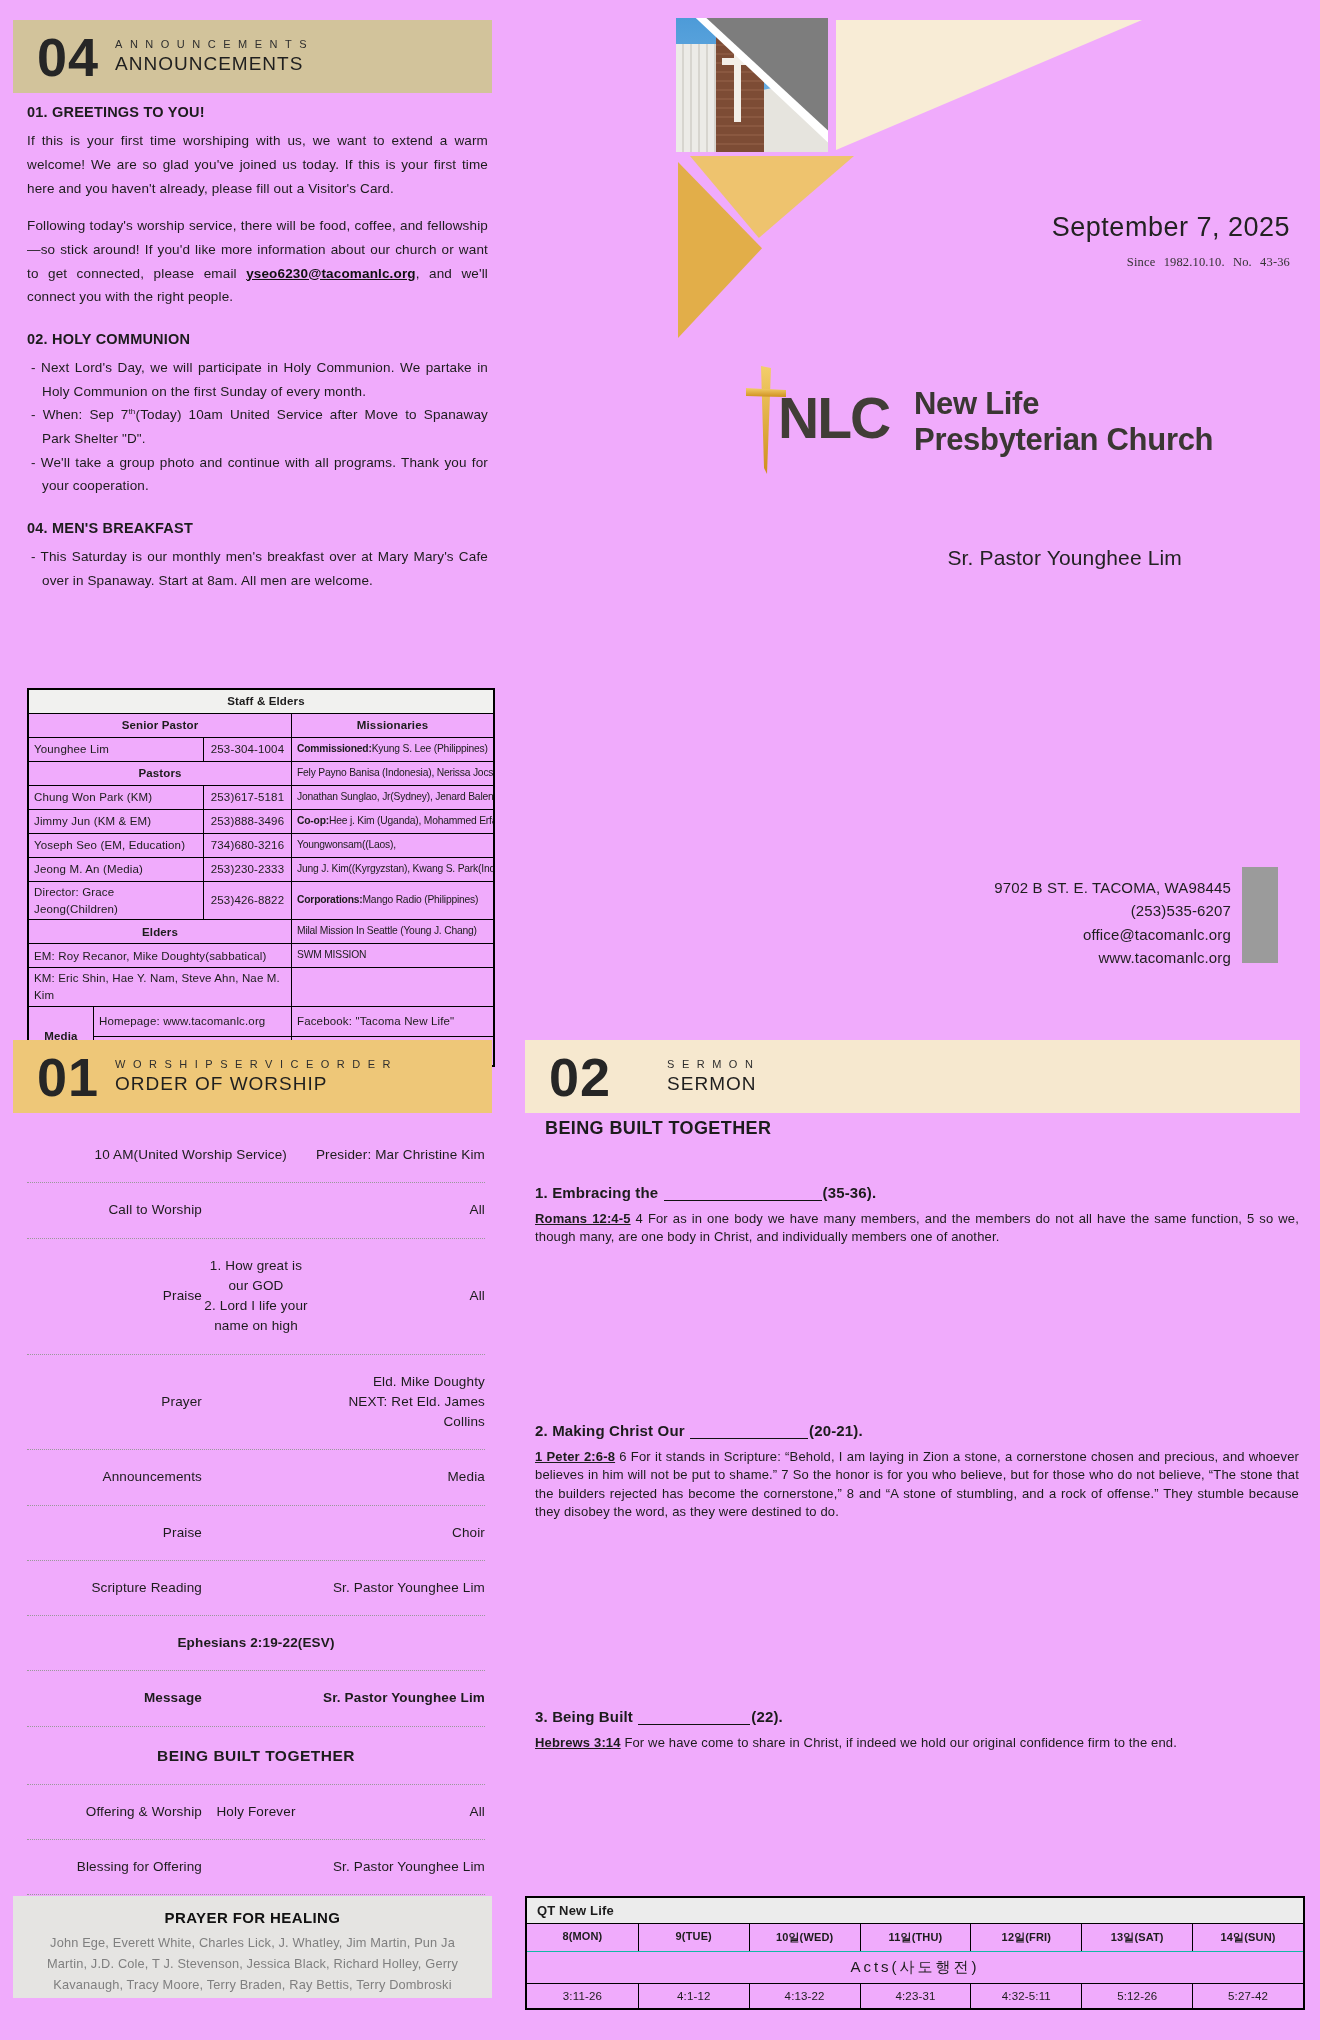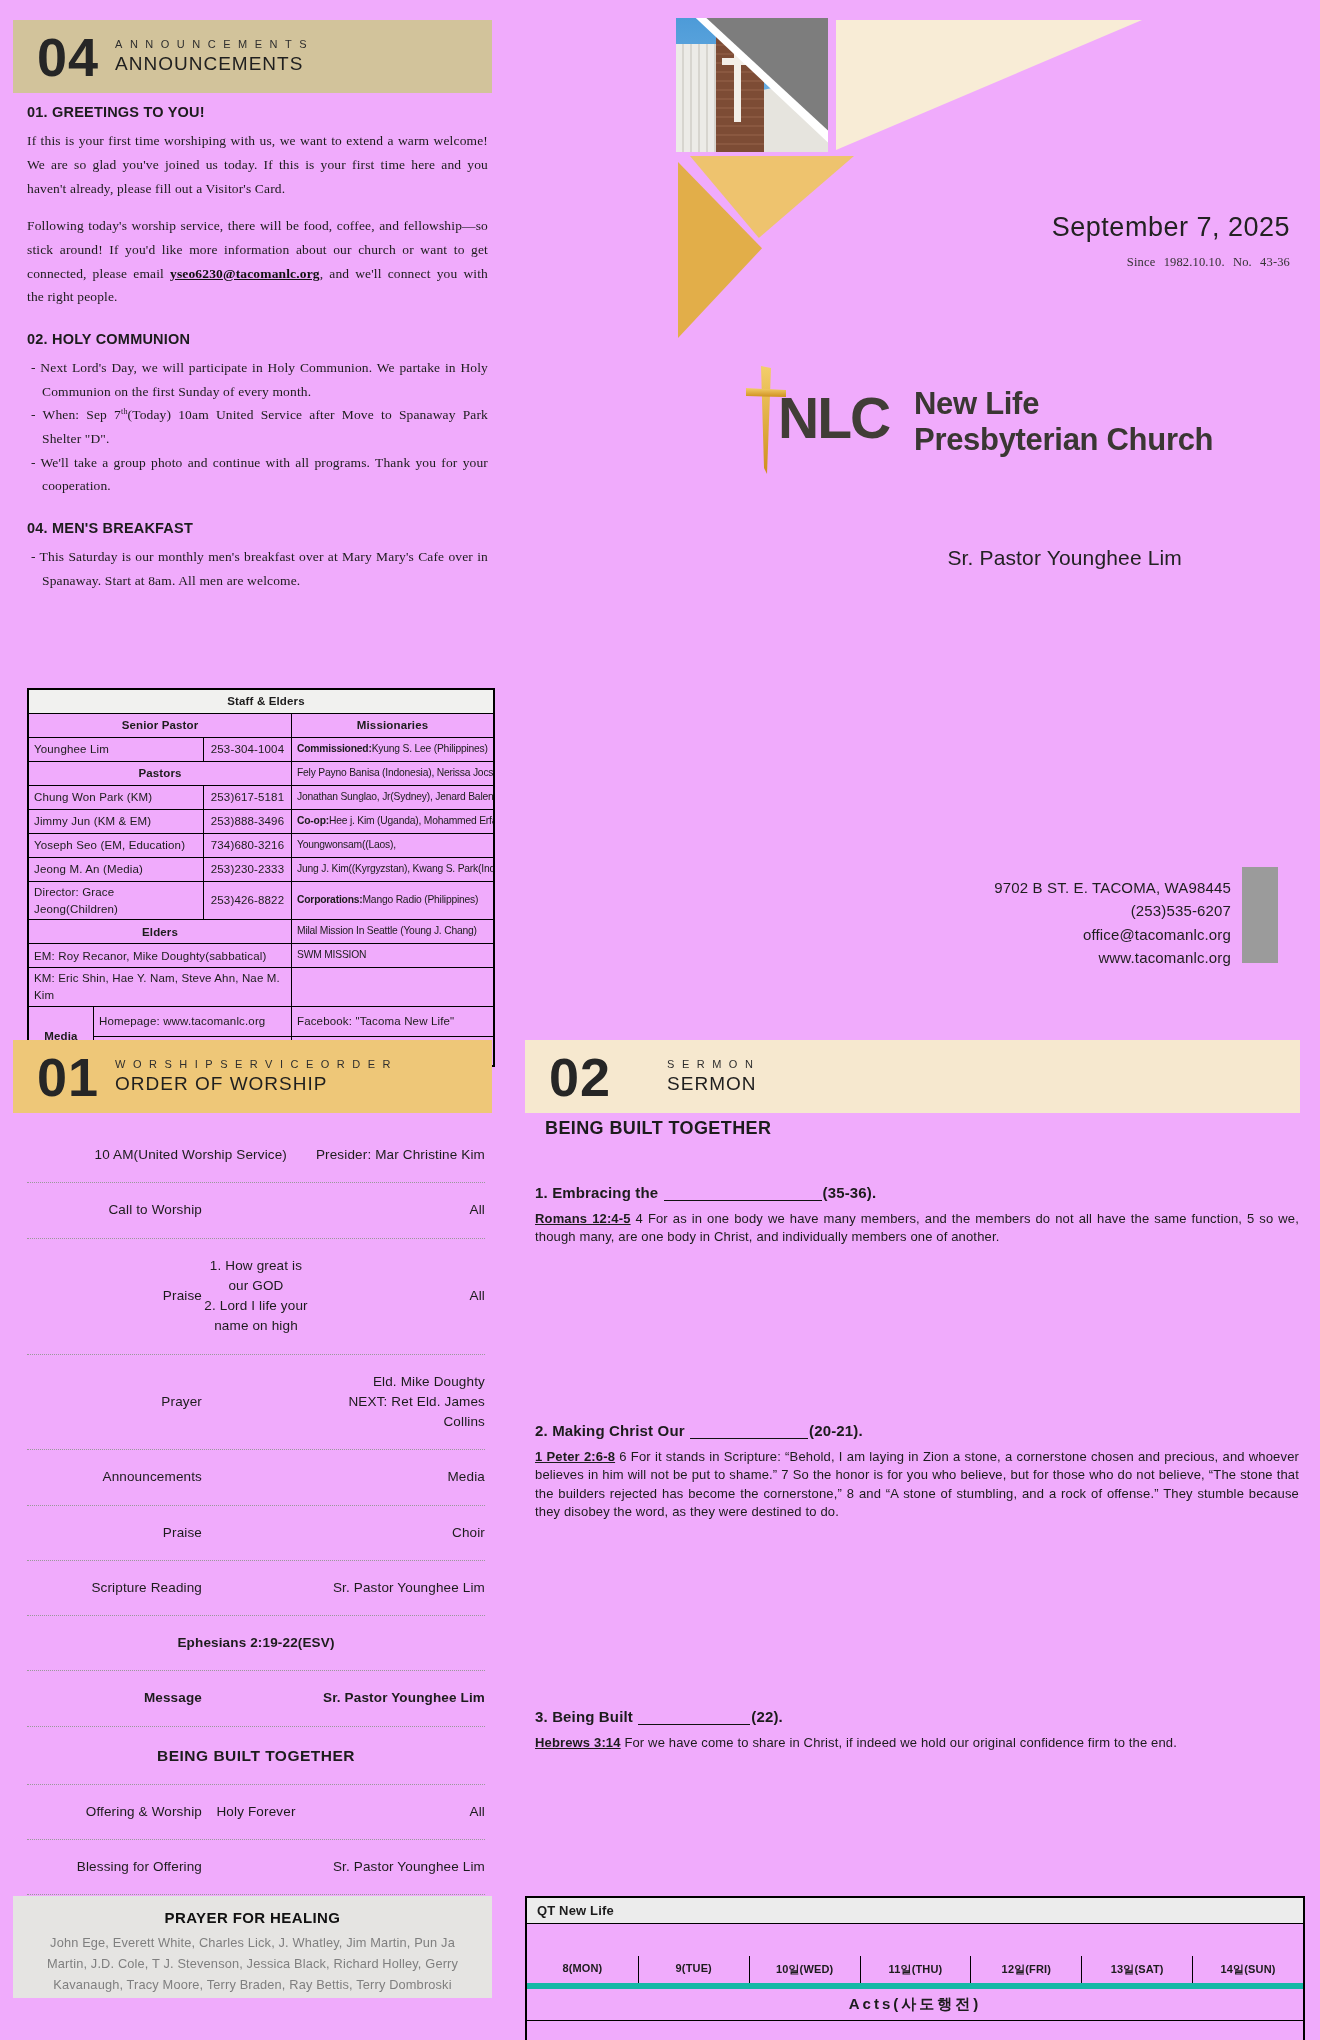--- a/index.html
+++ b/index.html
@@ -13,21 +13,21 @@
   .banner .spaced{font-size:11px;letter-spacing:7.5px;color:#2e2e2e;}
   .banner .label{font-size:19px;color:#1f1f1f;letter-spacing:1px;margin-top:3px;}
   .banner.b04{left:13px;top:20px;width:479px;background:#d2c39b;}
   .banner.b01{left:13px;top:1040px;width:479px;background:#eec778;}
   .banner.b02{left:525px;top:1040px;width:775px;background:#f6e8cf;gap:40px;}
 
   
   .ann{position:absolute;left:27px;top:100px;width:461px;font-size:13.5px;line-height:1.75;text-align:justify;}
   .ann h3{font-size:14.5px;margin:18px 0 4px 0;letter-spacing:.2px;}
   .ann h3:first-child{margin-top:0;}
-  .ann p{margin:0 0 14px 0;font-family:Liberation Serif, serif;}
+  .ann p{margin:0 0 14px 0;}
   .ann .dash{padding-left:15px;text-indent:-11px;margin:0;}
   .email-link{font-weight:bold;text-decoration:underline;color:#111;}
 
   
   .stable{position:absolute;left:27px;top:688px;width:464px;border:2px solid #000;font-size:11.5px;}
   .srow{display:grid;border-top:1px solid #000;}
   .srow:first-child{border-top:none;}
   .scell{display:flex;align-items:center;padding:2px 5px;min-height:19px;border-left:1px solid #000;line-height:1.45;}
   .scell:first-child{border-left:none;}
   .scell.c{justify-content:center;text-align:center;}
@@ -88,24 +88,24 @@
   .sp1{top:1184px;} .sp2{top:1422px;} .sp3{top:1708px;}
   .spoint .ptitle{font-size:15px;font-weight:bold;margin-bottom:9px;}
   .blank{display:inline-block;border-bottom:1.5px solid #111;height:1em;vertical-align:bottom;margin:0 1px;}
   .spoint .ptext{font-size:13px;line-height:1.42;text-align:justify;}
   .sref{font-weight:bold;text-decoration:underline;}
 
   
   .qt{position:absolute;left:525px;top:1896px;width:776px;border:2px solid #000;font-size:11.5px;}
   .qt-title{background:#ececec;font-weight:bold;font-size:13px;padding:5px 0 5px 10px;}
   .qt-row{display:grid;grid-template-columns:repeat(7,1fr);border-top:1px solid #000;}
-  .qt-cell{border-left:1px solid #000;text-align:center;padding:6px 0;margin-top:32px;}
+  .qt-cell{border-left:1px solid #000;text-align:center;padding:6px 0;}
   .qt-cell:first-child{border-left:none;}
   .qt-days .qt-cell{font-weight:bold;font-size:11px;}
-  .qt-book{border-top:6px solid #14b8a6;text-align:center;font-weight:bold;font-size:15px;letter-spacing:3px;padding:6px 0;}
+  .qt-book{border-top:1px solid #14b8a6;text-align:center;font-weight:normal;font-size:15px;letter-spacing:3px;padding:6px 0;}
   sup{font-size:8px;}
 </style>
 </head>
 <body>
 
 <div class="page">
 
   <div class="banner b04">
     <div class="num">04</div>
     <div class="titles">

